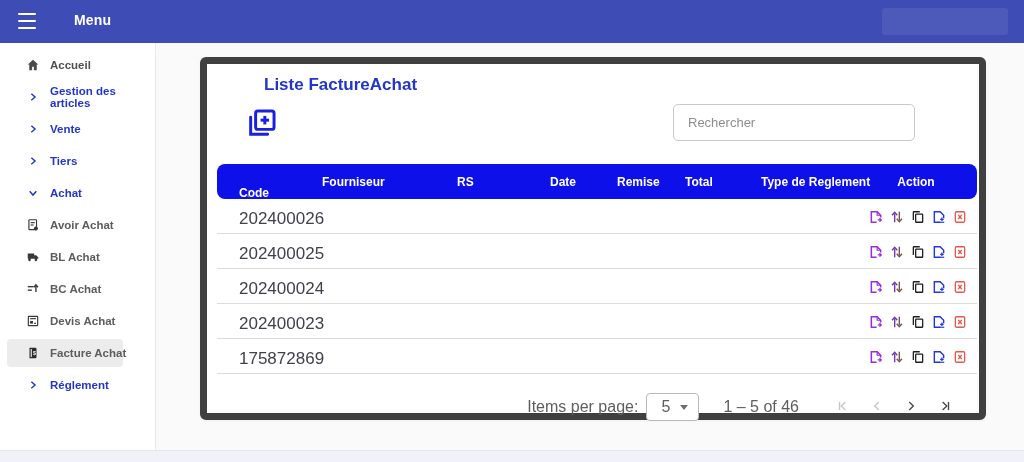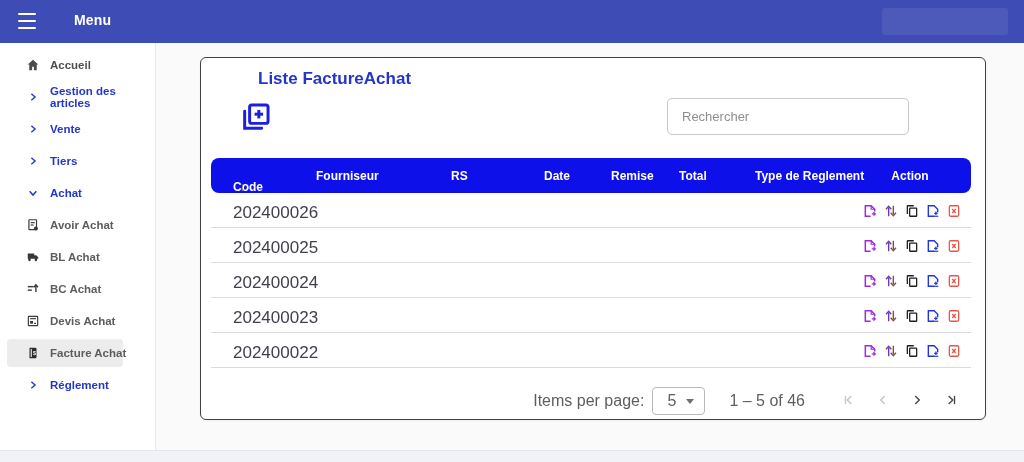--- a/index.html
+++ b/index.html
@@ -21,21 +21,21 @@
   .s-item.plain { color:#4f4f4f; }
   .s-item.sub { color:#5d5d5d; }
   .s-item .icn { display:inline-flex; width:14px; justify-content:center; flex:0 0 14px; }
   .s-item.active::before { content:""; position:absolute; left:7px; right:32px; top:2px; bottom:2px; background:#ececec; border-radius:4px; }
   .s-item.active > * { position:relative; }
 
   
   .bottom-bar { position:absolute; left:0; top:450px; width:1024px; height:12px; background:#f1f2f8; border-top:1px solid #e4e5ef; }
 
   
-  .card { position:absolute; left:200px; top:57px; width:786px; height:363px; background:#fff; border:1px solid #404040; border-radius:6px; box-shadow:0 1px 3px rgba(0,0,0,.05); }
+  .card { position:absolute; left:200px; top:57px; width:786px; height:363px; background:#fff; border:7px solid #404040; border-radius:6px; box-shadow:0 1px 3px rgba(0,0,0,.05); }
   .card-title { position:absolute; left:57px; top:11px; font-size:17px; color:#2336c9; }
   .add-btn { position:absolute; left:37px; top:42px; width:36px; height:36px; background:none; border:none; cursor:pointer; padding:0; }
   .search-box { position:absolute; left:466px; top:40px; width:242px; height:37px; border:1px solid #c9c9c9; border-radius:5px; padding:0 14px; font-size:13px; color:#333; background:#fff; font-family:"Liberation Sans", sans-serif; }
   .search-box::placeholder { color:#8e8e8e; }
 
   
   .thead { position:absolute; left:10px; top:100px; width:760px; height:35px; background:#0d10e8; border-radius:8px; color:#fff; font-size:12px; font-weight:bold; }
   .thead span { position:absolute; top:11px; white-space:nowrap; cursor:pointer; }
   .h-code{left:22px;} .h-fournisseur{left:105px;} .h-rs{left:240px;} .h-date{left:333px;}
   .h-remise{left:400px;} .h-total{left:468px;} .h-type{left:528px;margin-left:16px;}
@@ -388,21 +388,21 @@
               <span><svg width="14" height="14" viewBox="0 0 24 24" fill="none" stroke="#e8564a" stroke-width="2.2">
                   <rect x="4" y="3" width="16" height="18" rx="2"></rect>
                   <line x1="9" y1="8.5" x2="15" y2="15.5"></line>
                   <line x1="15" y1="8.5" x2="9" y2="15.5"></line>
                 </svg></span>
             </button>
         </div>
       </div>
 
       <div class="t-row">
-        <span class="cell-code">202400022</span>
+        <span class="cell-code">175872869</span>
         <div class="actions">
           <button class="act">
               <span><svg width="14" height="14" viewBox="0 0 24 24" fill="none" stroke="#9b2be0" stroke-width="2.6">
                   <path d="M13 21H4V3h10l6 6v4"></path>
                   <path d="M14 3v6h6" stroke-width="2"></path>
                   <path d="M15 17h6m-3-3l3 3-3 3" stroke-width="2.2"></path>
                 </svg></span>
             </button>
           <button class="act">
               <span><svg width="14" height="14" viewBox="0 0 24 24" fill="none">

